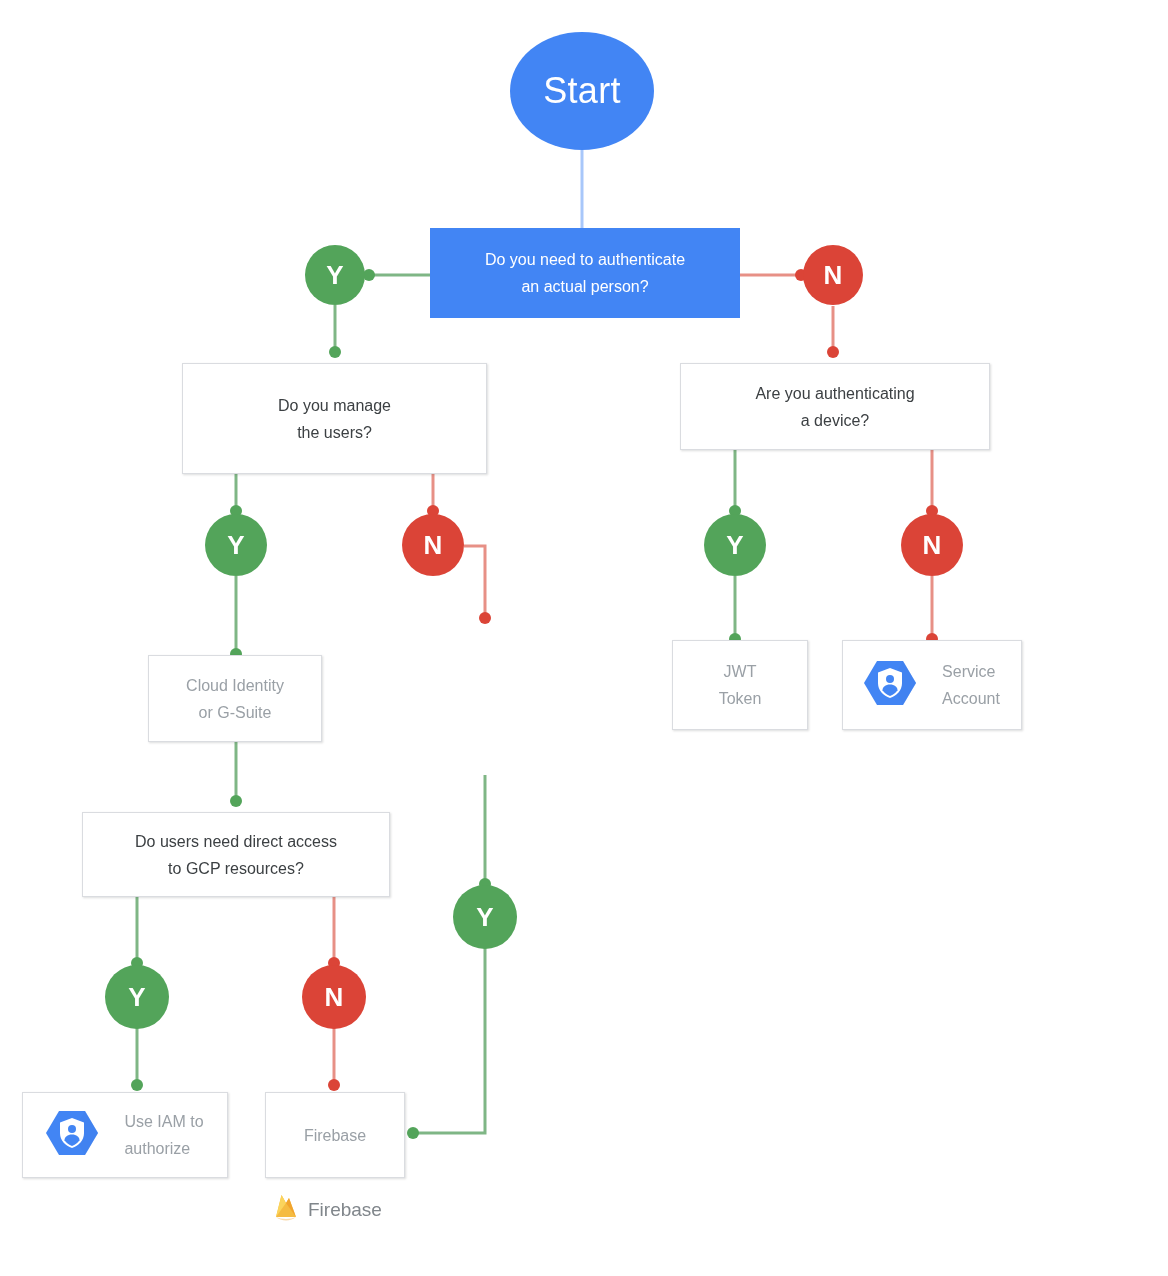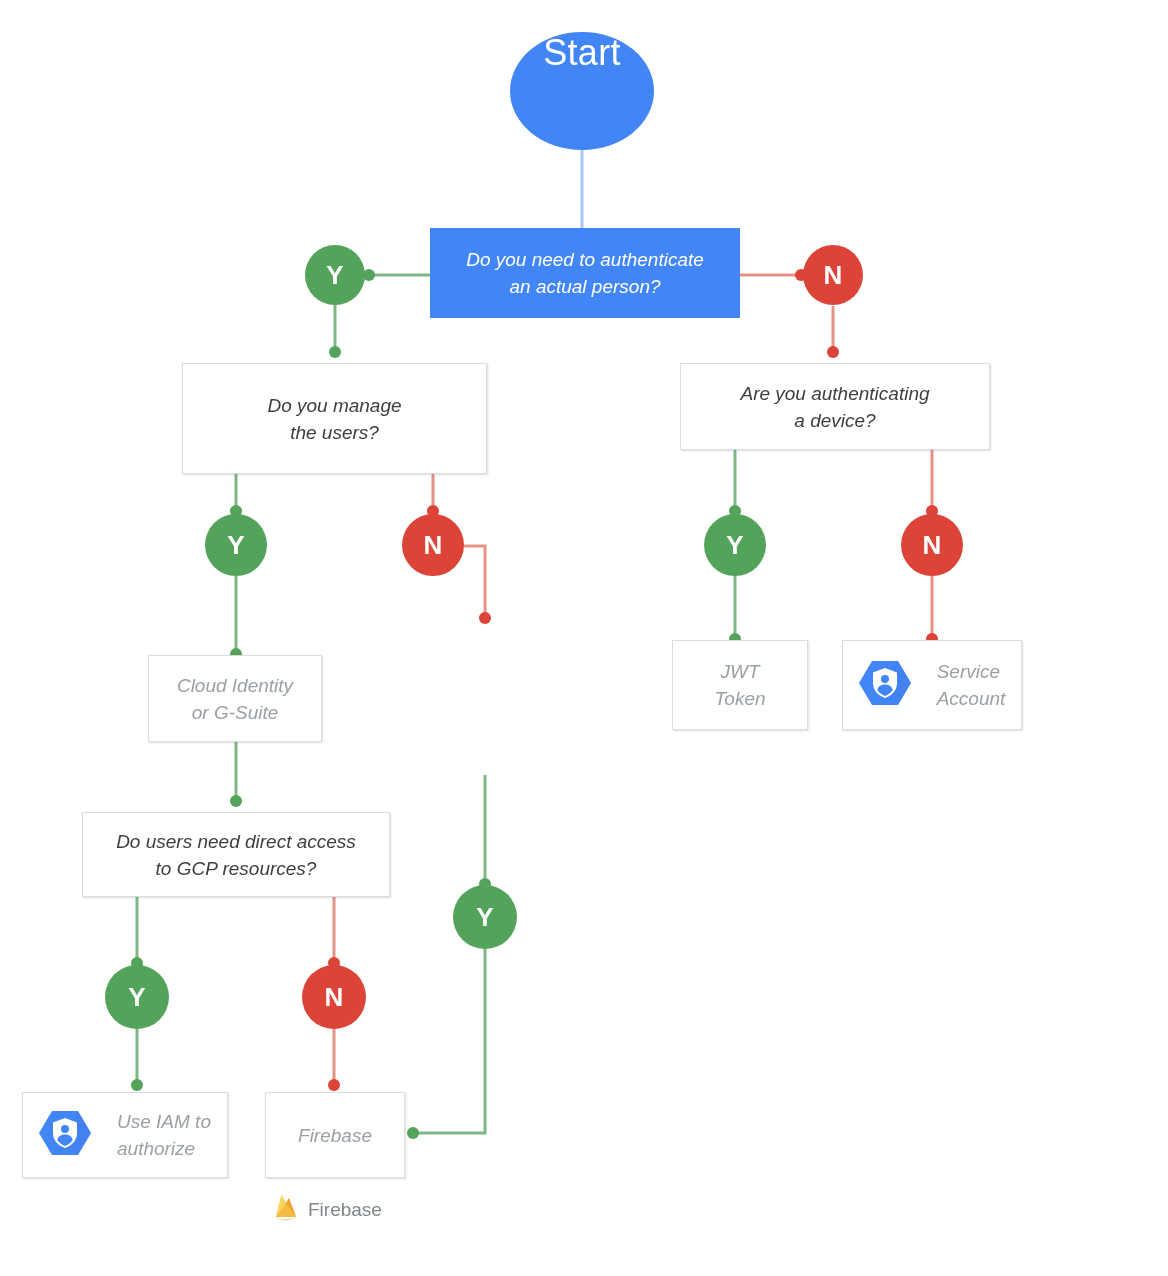--- a/index.html
+++ b/index.html
@@ -30,41 +30,41 @@
   .node {
     position: absolute;
     box-sizing: border-box;
   }
 
   .circle-start {
     border-radius: 50%;
     background: #4285f4;
     color: #ffffff;
     display: flex;
+    align-items: center;
     justify-content: center;
     font-size: 36px;
     letter-spacing: 0.3px;
     font-weight: 400;
   }
 
   .box {
     background: #ffffff;
     border: 1px solid #dadce0;
     display: flex;
     align-items: center;
     justify-content: center;
     text-align: center;
     box-shadow: 1px 1px 2px rgba(60,64,67,0.18);
   }
   .box-text {
-    font-size: 19px;
+    font-size: 16px;
     line-height: 27px;
     color: #3c4043;
     padding: 0 8px;
-    font-style: italic;
   }
   .box.primary {
     background: #4285f4;
     border: none;
     box-shadow: none;
   }
   .box.primary .box-text {
     color: #ffffff;
   }
   .box.muted .box-text {

